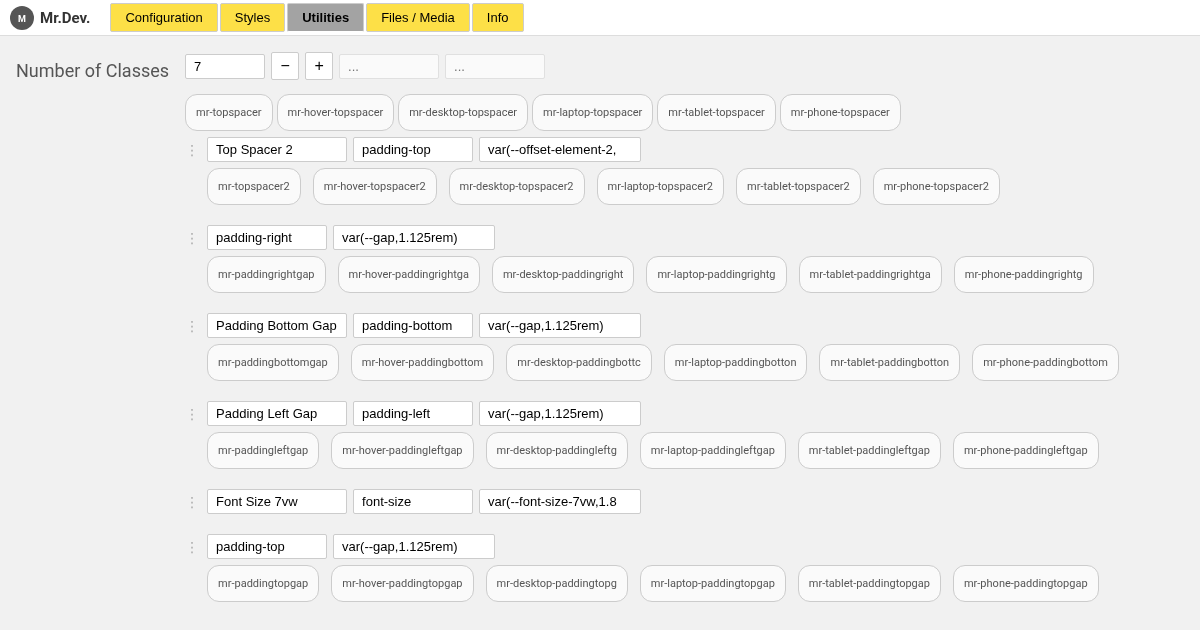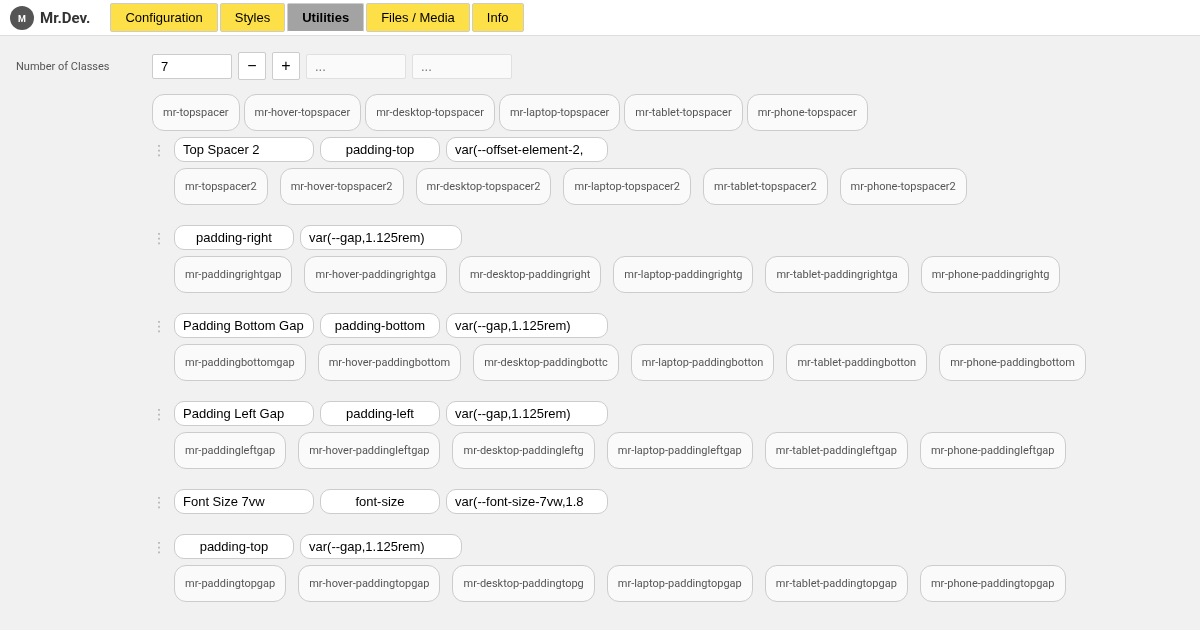--- a/index.html
+++ b/index.html
@@ -52,21 +52,21 @@
       border-bottom-color: #fff;
       font-weight: 600;
     }
     .main-content {
       display: flex;
       padding: 16px;
       gap: 16px;
     }
     .left-label {
       min-width: 120px;
-      font-size: 11px;
+      font-size: 18px;
       color: #555;
       padding-top: 8px;
     }
     .right-section {
       flex: 1;
     }
     .top-controls {
       display: flex;
       align-items: center;
       gap: 6px;
@@ -111,25 +111,25 @@
       color: #aaa;
       cursor: grab;
       font-size: 14px;
       user-select: none;
       width: 16px;
     }
     .field-input {
       border: 1px solid #ccc;
       padding: 4px 8px;
       font-size: 13px;
-      border-radius: 10px;
+      border-radius: 2px;
       background: #fff;
     }
     .field-name { width: 140px; }
-    .field-prop { width: 120px; text-align: center; }
+    .field-prop { width: 120px; }
     .field-val  { width: 162px; }
     .class-tags {
       display: flex;
       flex-wrap: wrap;
       gap: 12px;
       margin-left: 22px;
     }
     .class-tag {
       border: 1px solid #ccc;
       border-radius: 12px;

